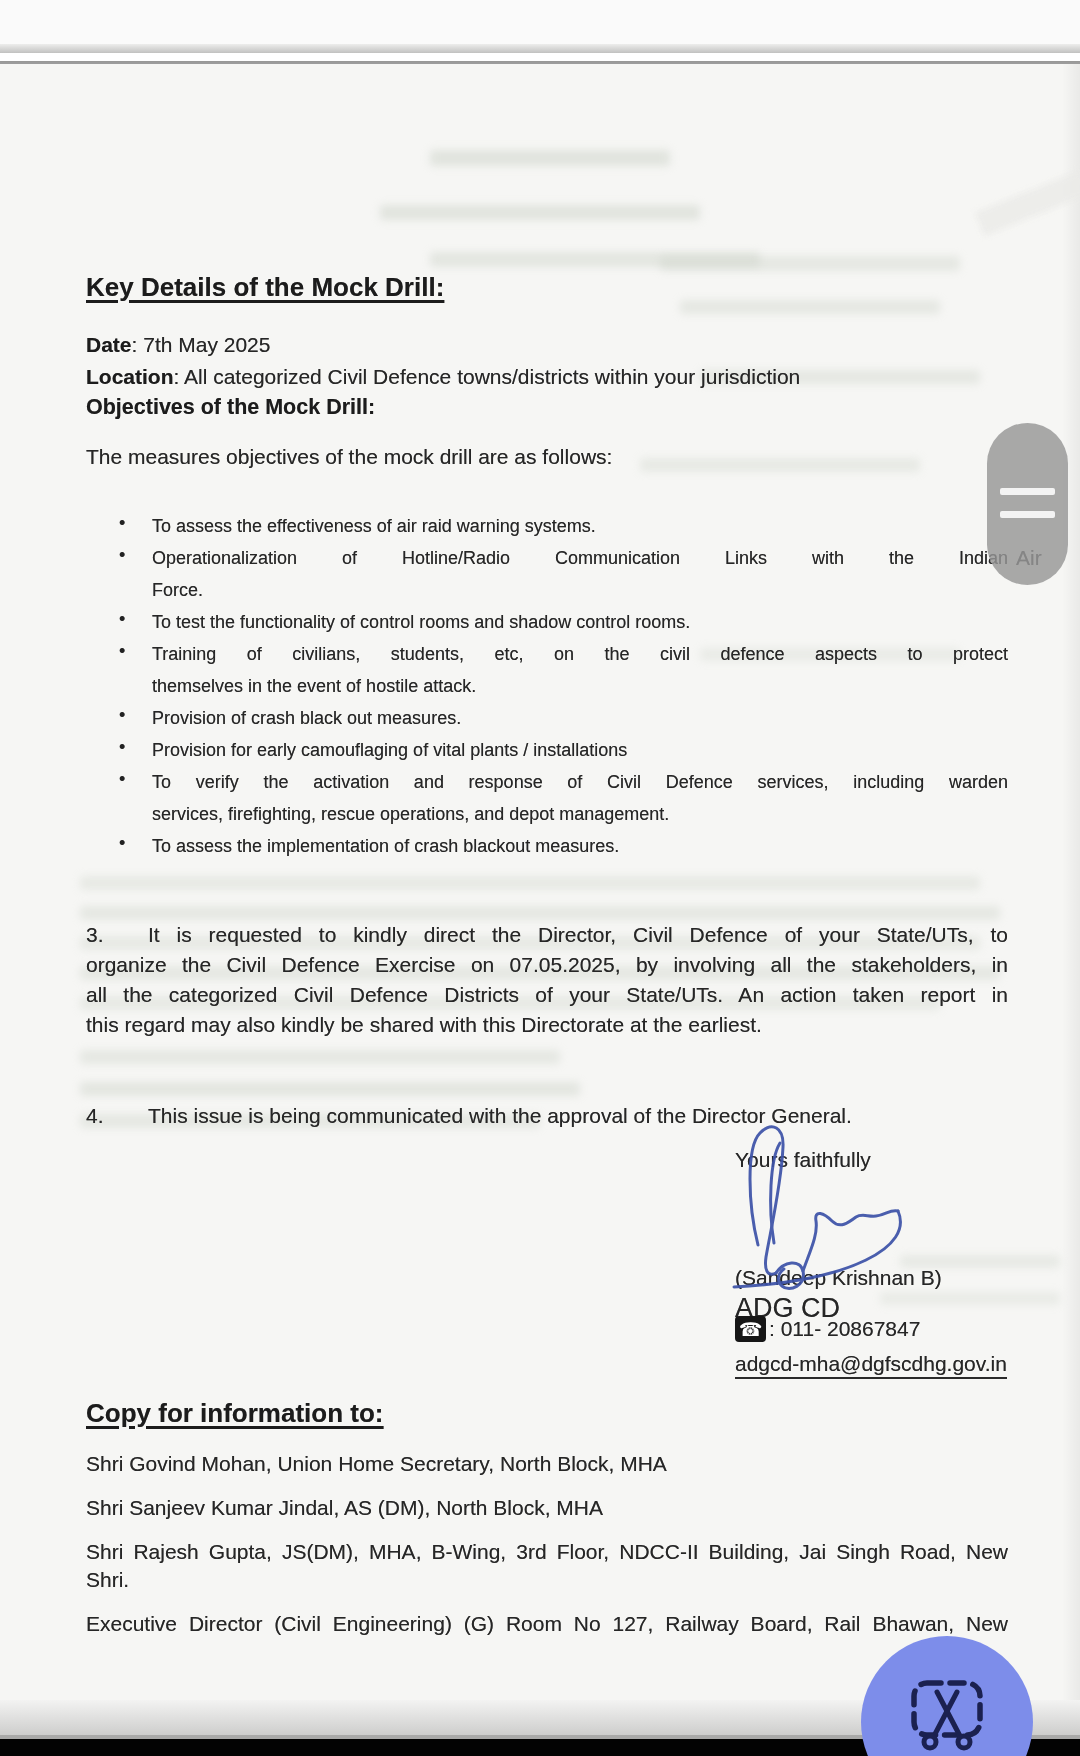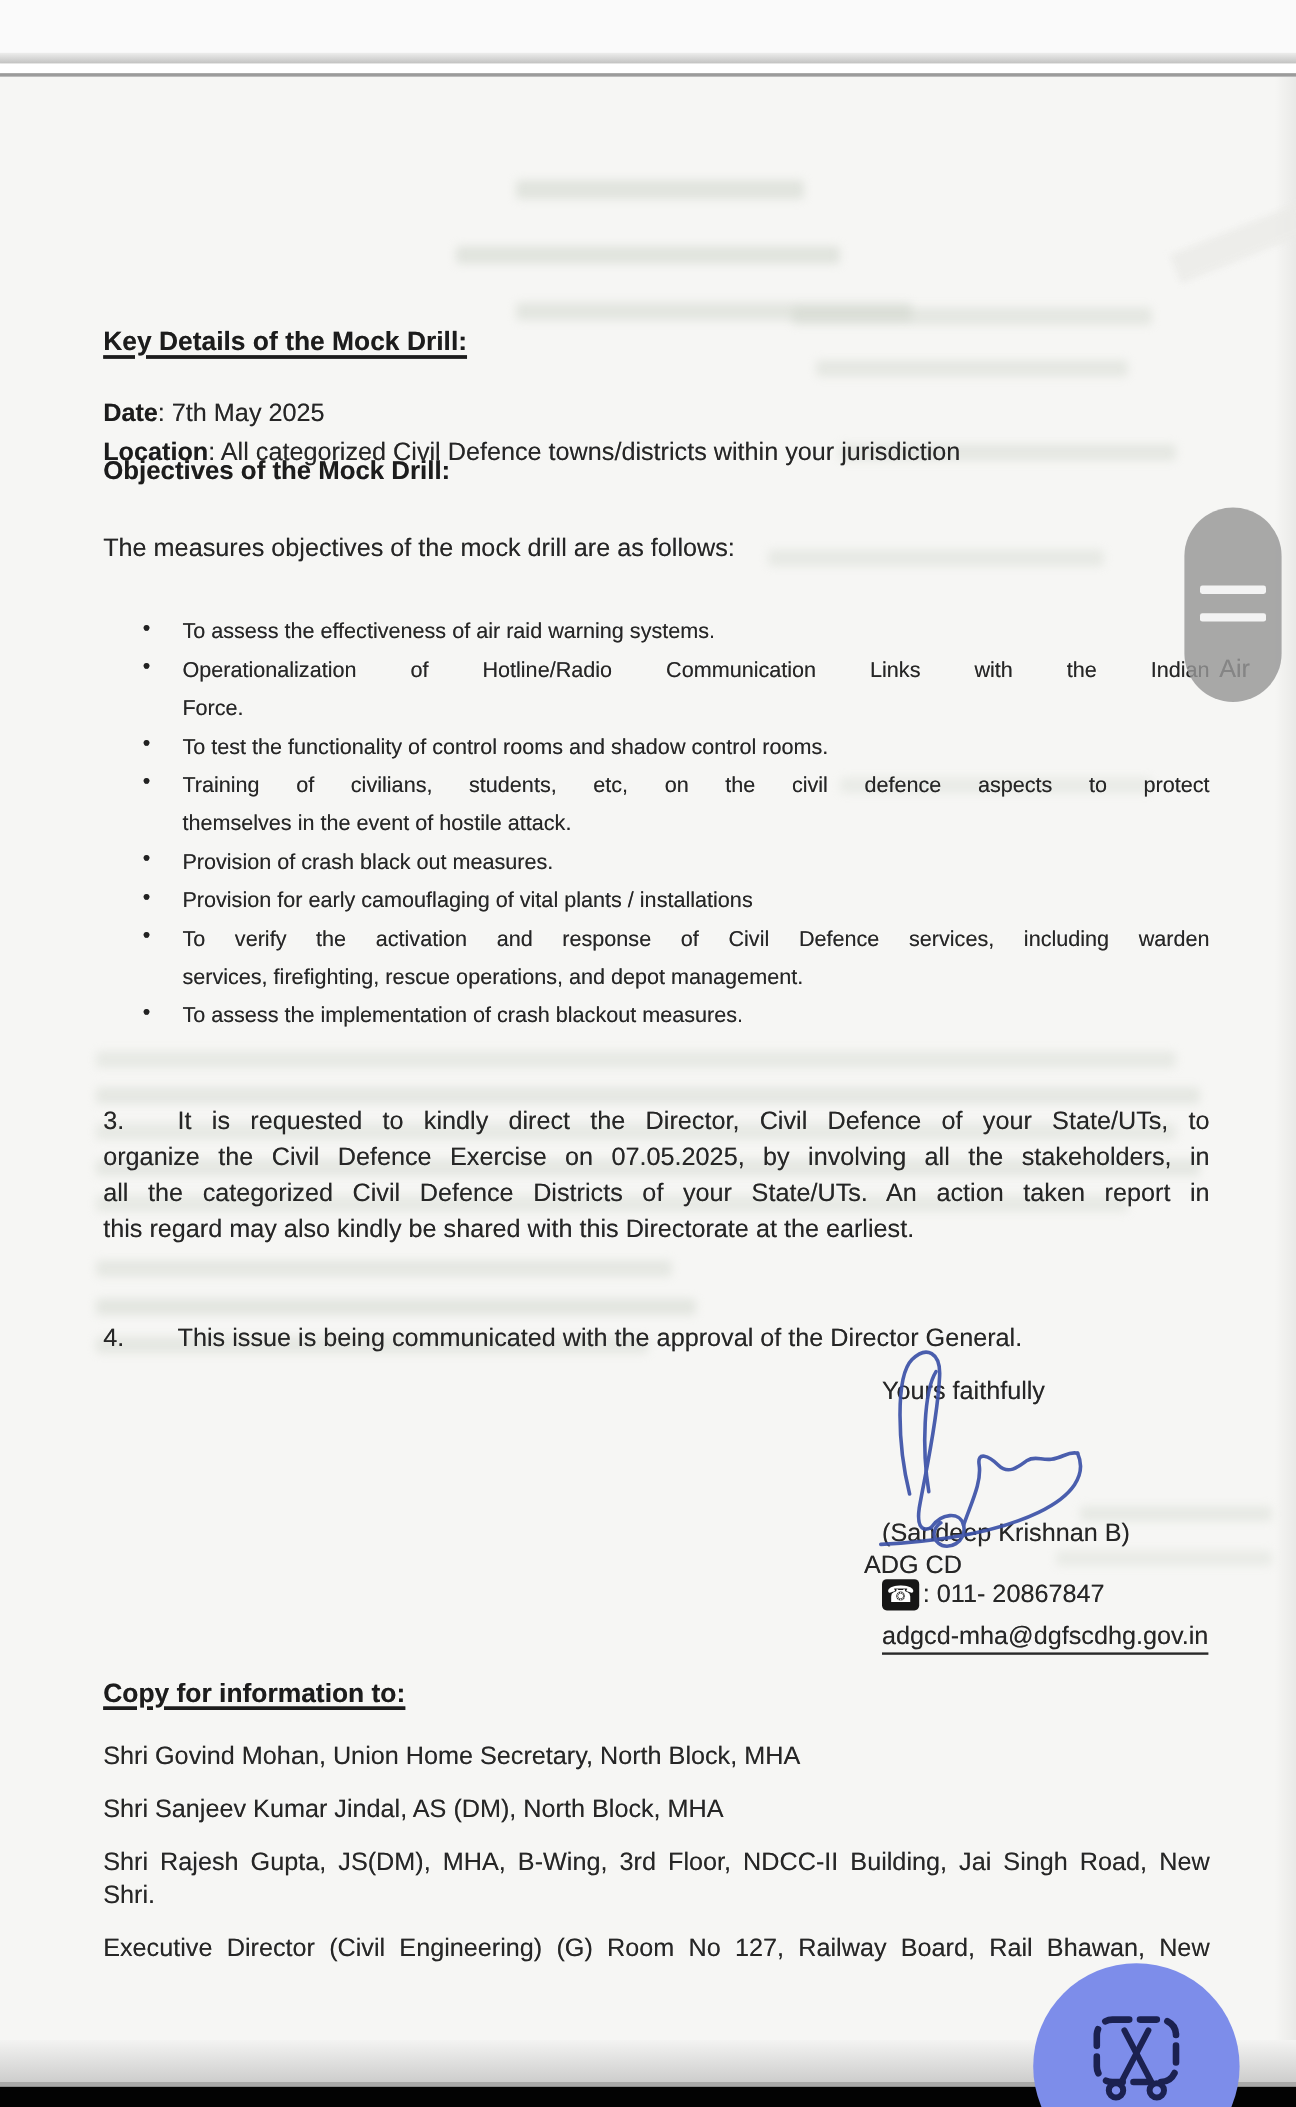--- a/index.html
+++ b/index.html
@@ -19,42 +19,42 @@
             transform:rotate(-22deg);filter:blur(3px);opacity:.8;}
   
   .bottom-strip{position:absolute;left:0;top:1700px;width:1080px;height:39px;
             background:linear-gradient(#f3f3f2,#c9c9c8);z-index:20;}
   .bottom-line{position:absolute;left:0;top:1735px;width:1080px;height:4px;background:#a9a9a8;z-index:21;}
   .nav-bar{position:absolute;left:0;top:1739px;width:1080px;height:17px;background:#030303;z-index:35;}
   
   .bleed{position:absolute;background:#ccd2c8;filter:blur(4px);border-radius:3px;z-index:1;}
   
   .doc{position:absolute;z-index:10;text-shadow:0 0 .5px rgba(40,40,40,.55);}
-  .h1{font-size:22px;font-weight:bold;text-decoration:underline;
+  .h1{font-size:26px;font-weight:bold;text-decoration:underline;
       text-decoration-thickness:2.5px;text-underline-offset:4px;color:#1c1c1c;}
   .body-line{font-size:21px;text-align:right;}
   .bold{font-weight:bold;color:#1c1c1c;}
   #bullets{position:absolute;left:152px;top:510px;width:856px;z-index:10;
       text-shadow:0 0 .5px rgba(40,40,40,.55);}
   #bullets .line{line-height:32px;font-size:18px;}
   .bullet-item{position:relative;}
   .bullet-item::before{content:"\2022";position:absolute;left:-33px;top:3px;font-size:18px;color:#222;}
   .jline{text-align:justify;text-align-last:justify;}
   .indent{padding-left:62px;}
   #air-word{position:absolute;left:864px;top:32px;line-height:32px;font-size:21px;color:#3a3a3a;text-align:right;}
   #para3{position:absolute;left:86px;top:920px;width:922px;z-index:10;
       text-shadow:0 0 .5px rgba(40,40,40,.55);}
   #para3 .line{line-height:30px;font-size:21px;}
   .p-num{position:absolute;left:0;top:0;font-size:21px;line-height:30px;}
   #para4{position:absolute;left:86px;top:1101px;width:922px;z-index:10;
       text-shadow:0 0 .5px rgba(40,40,40,.55);}
   #para4 .line{line-height:30px;font-size:21px;padding-left:62px;}
   #closing{left:735px;top:1148px;font-size:21px;}
   #sig-name{left:735px;top:1266px;font-size:21px;}
-  #sig-desig{left:720px;top:1293px;font-size:21px;text-align:right;}
+  #sig-desig{left:735px;top:1293px;font-size:27px;text-align:right;}
   #phone-line{left:735px;top:1316px;font-size:21px;display:flex;align-items:center;gap:3px;}
   .ph-icon{width:31px;height:26px;background:#161616;border-radius:4px;color:#fff;
       display:inline-flex;align-items:center;justify-content:center;font-size:19px;
       font-family:"DejaVu Sans",sans-serif;text-shadow:none;}
   #email{left:735px;top:1352px;font-size:21px;border-bottom:2px solid #2a2a2a;padding-bottom:1px;}
   #copy-heading{left:86px;top:1398px;}
   #copy-list{position:absolute;left:86px;top:1450px;width:922px;z-index:10;
       text-shadow:0 0 .5px rgba(40,40,40,.55);}
   .copy-entry{margin-bottom:16px;}
   .copy-entry .line{line-height:28px;font-size:21px;}
@@ -98,21 +98,21 @@
   <div class="bleed" style="left:80px;top:1050px;width:480px;height:14px;opacity:.4"></div>
   <div class="bleed" style="left:80px;top:1082px;width:500px;height:14px;opacity:.45"></div>
   <div class="bleed" style="left:80px;top:1114px;width:460px;height:14px;opacity:.4"></div>
   <div class="bleed" style="left:900px;top:1255px;width:160px;height:13px;opacity:.35"></div>
   <div class="bleed" style="left:880px;top:1292px;width:180px;height:13px;opacity:.3"></div>
 
   <div class="doc h1" style="left:86px;top:272px;">Key Details of the Mock Drill:</div>
 
   <div class="doc body-line" style="left:86px;top:333px;"><span class="bold">Date</span><span>: 7th May 2025</span></div>
   <div class="doc body-line" style="left:86px;top:365px;"><span class="bold">Location</span><span>: All categorized Civil Defence towns/districts within your jurisdiction</span></div>
-  <div class="doc body-line bold" style="left:86px;top:380px;font-size:21.5px;">Objectives of the Mock Drill:</div>
+  <div class="doc body-line bold" style="left:86px;top:395px;font-size:21.5px;">Objectives of the Mock Drill:</div>
 
   <div class="doc body-line" style="left:86px;top:445px;">The measures objectives of the mock drill are as follows:</div>
 
   <div id="bullets">
     <span id="air-word">Air</span>
   <div class="bullet-item">
         <div class="line">To assess the effectiveness of air raid warning systems.</div>
       </div>
       <div class="bullet-item">
         <div class="line jline">Operationalization of Hotline/Radio Communication Links with the Indian</div>

